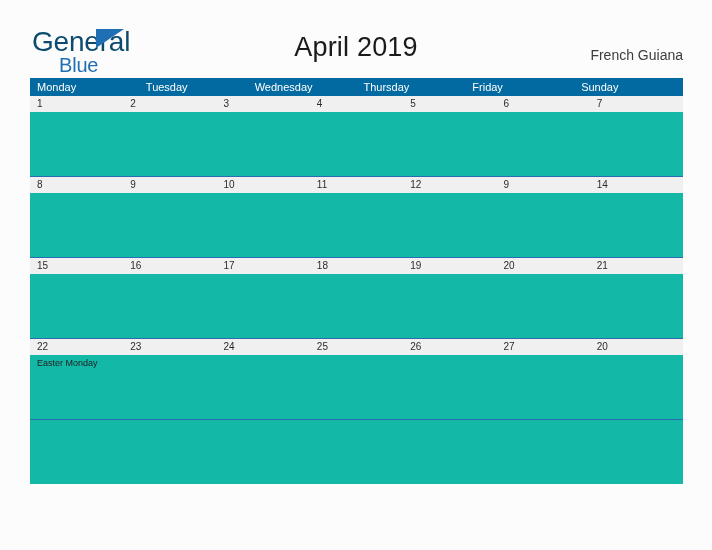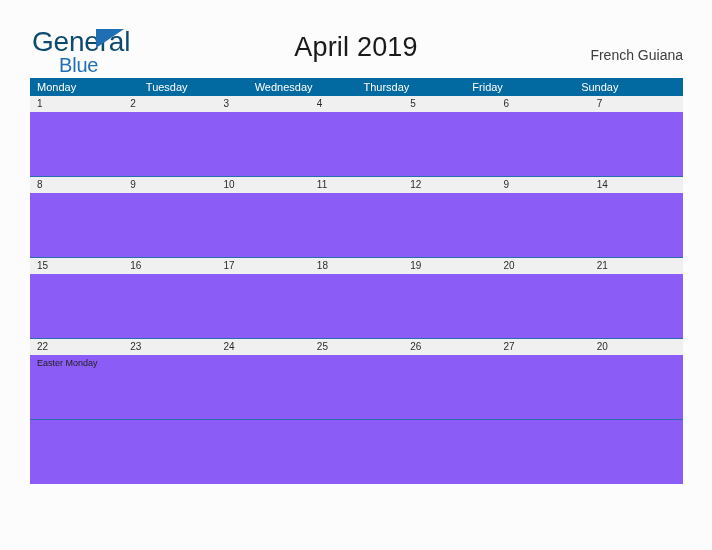--- a/index.html
+++ b/index.html
@@ -137,21 +137,21 @@
     color: #2b2b2b;
     padding-left: 7px;
     box-sizing: border-box;
     font-family: "Liberation Sans", sans-serif;
   }
 
   .day-body-band {
     display: flex;
     width: 100%;
     height: 64px;
-    background: #8b5cf6;
+    background: #14b8a6;
   }
   .day-body {
     flex: 1 1 0;
     padding: 2px 4px 0 7px;
     box-sizing: border-box;
     font-size: 9px;
     line-height: 12px;
     color: #1f1f1f;
     font-family: "Liberation Sans", sans-serif;
     overflow: hidden;

